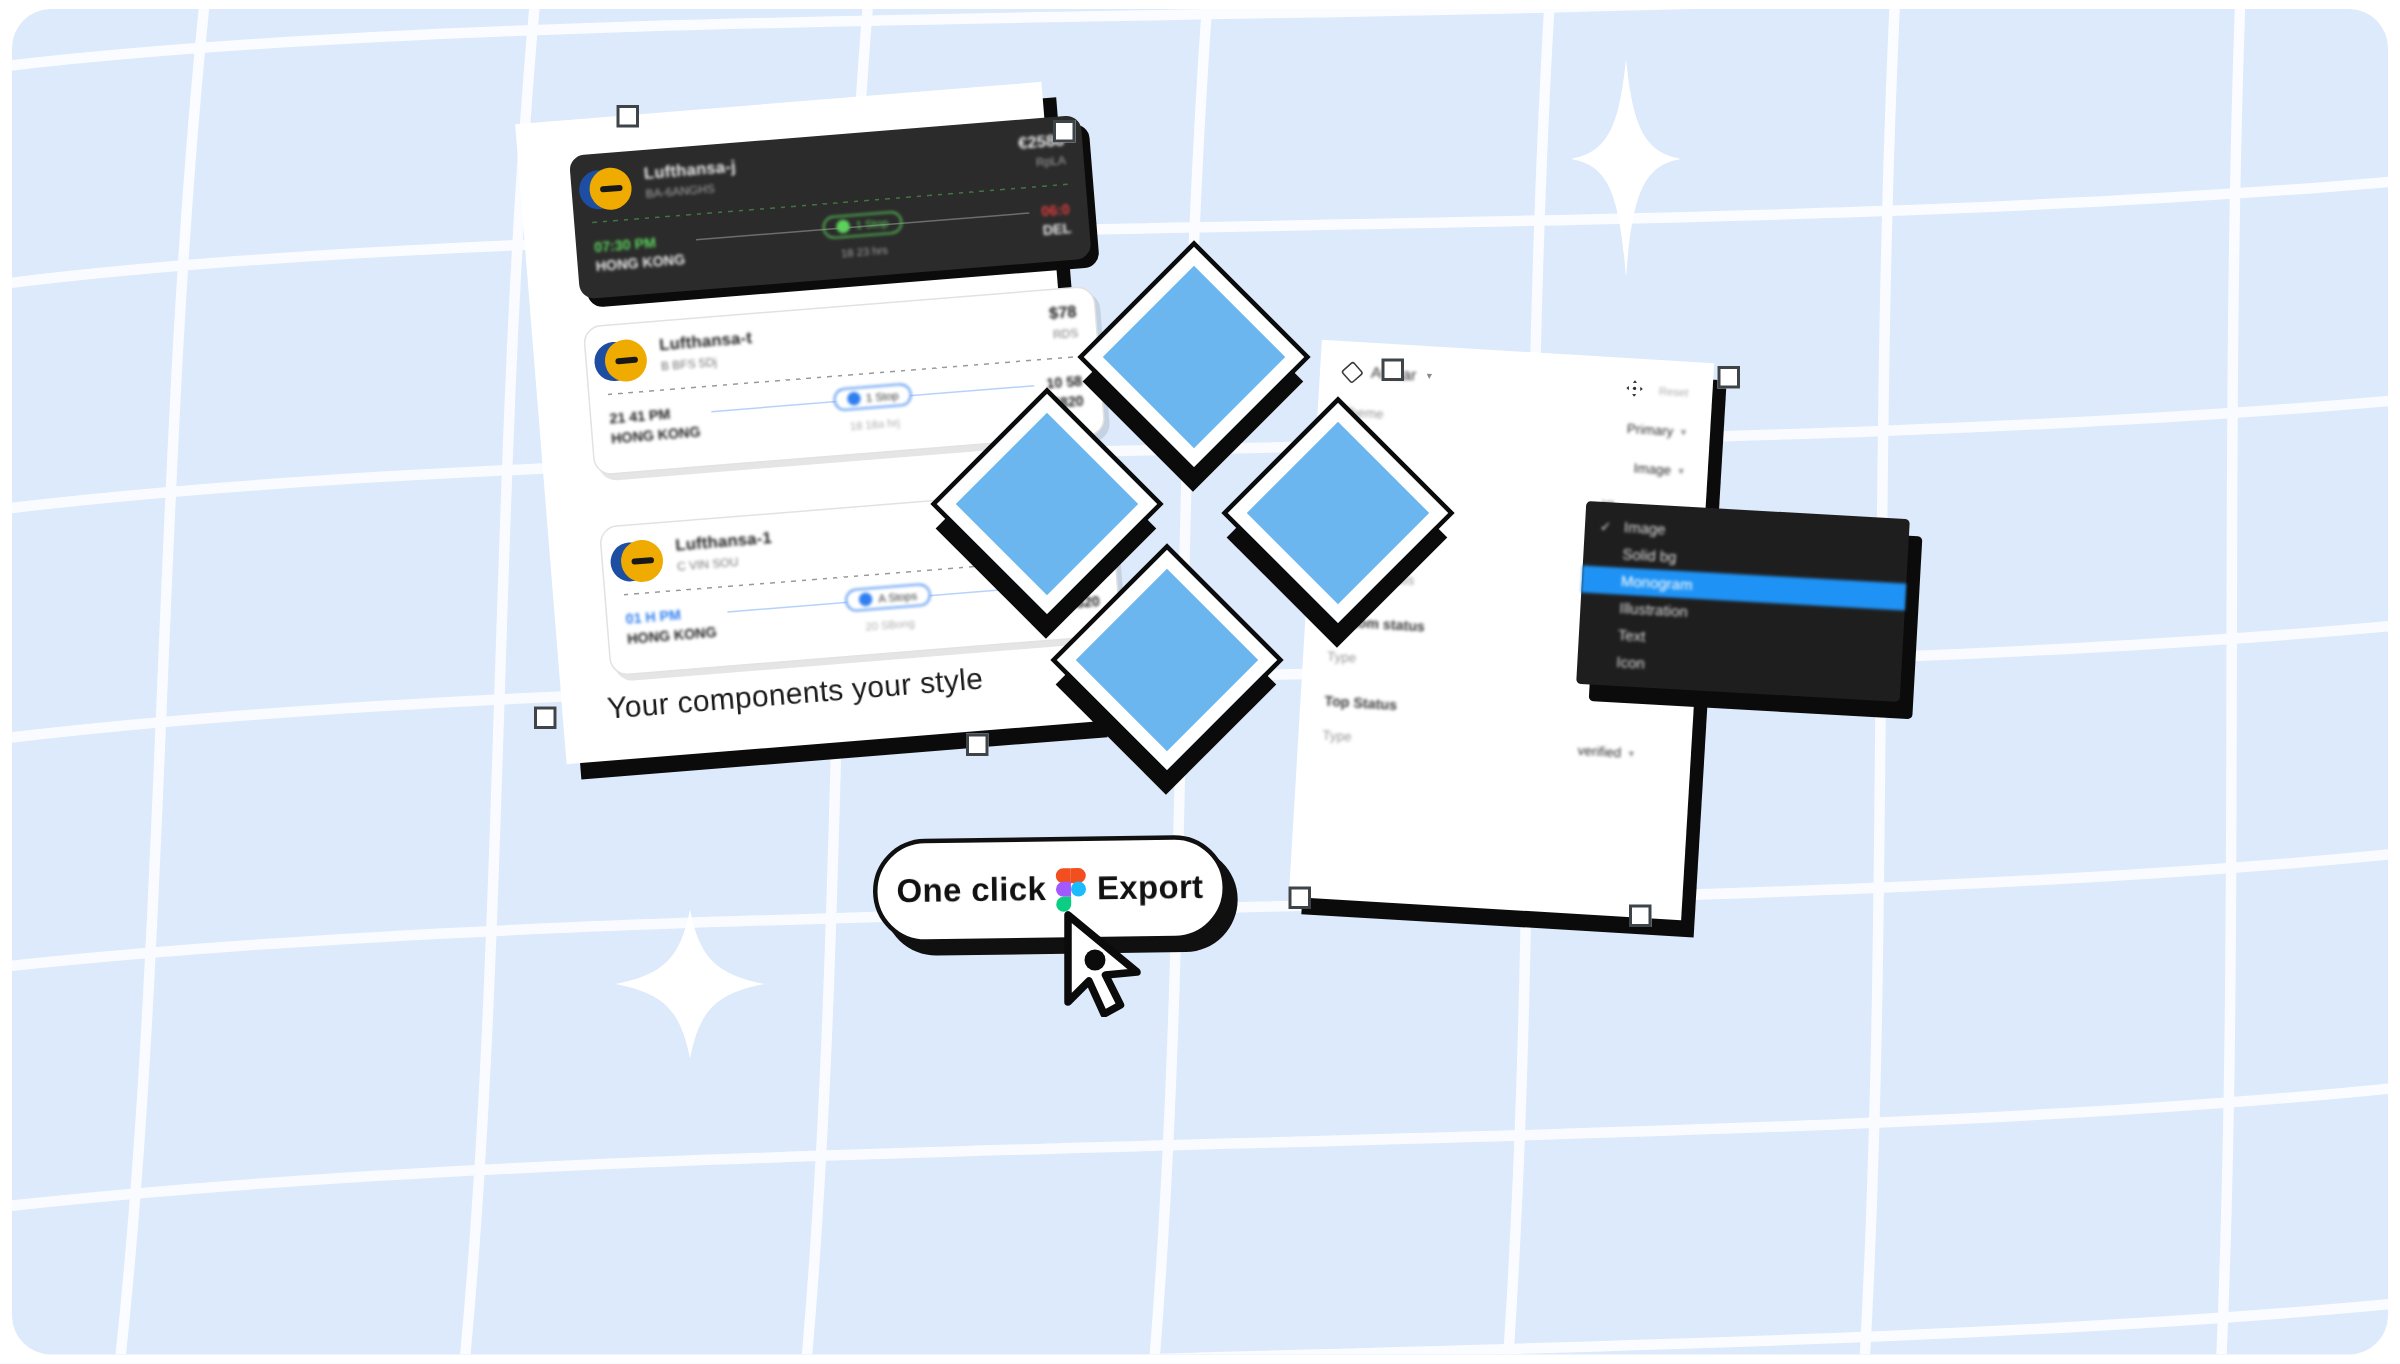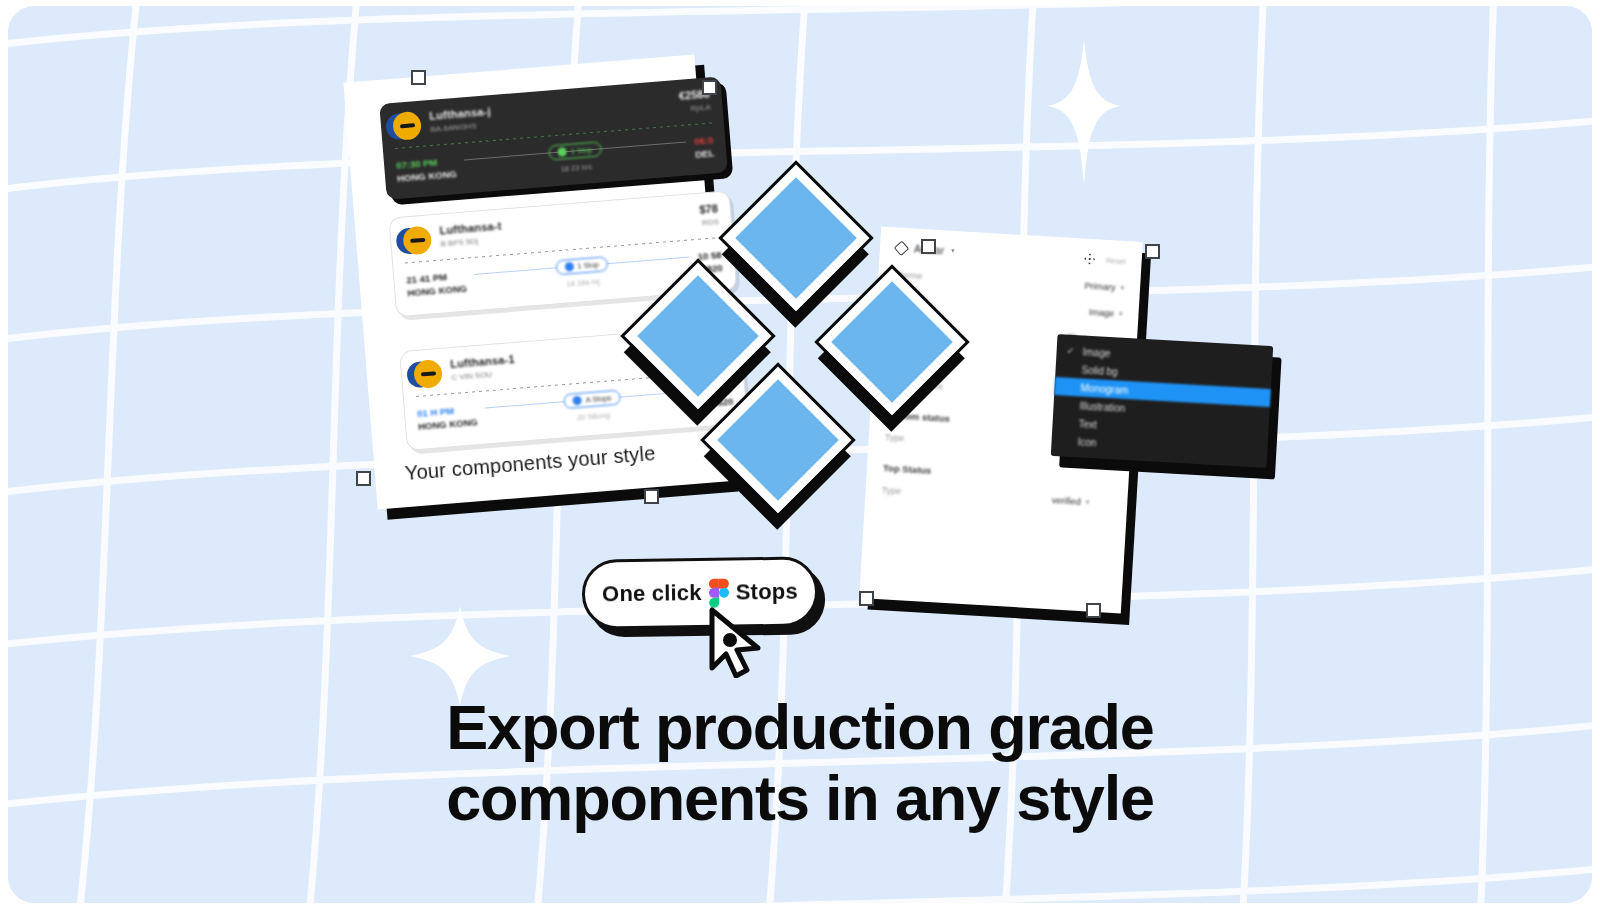--- a/index.html
+++ b/index.html
@@ -469,26 +469,22 @@
 
   <div id="export">
     <span class="exp-txt">One click</span>
     <span class="figma">
       <i class="fg-re"></i>
         <i class="fg-or"></i>
         <i class="fg-pu"></i>
       <i class="fg-bl"></i>
         <i class="fg-gr"></i>
     </span>
-    <span class="exp-txt">Stops</span>
+    <span class="exp-txt">Export</span>
   </div>
 
   <svg id="cursor" viewBox="0 0 62 72">
     <path d="M6 4 L6 62 L20 48 L30 70 L41 64 L31 44 L52 42 Z" fill="#ffffff" stroke="#0b0b0b" stroke-width="5" stroke-linejoin="round"></path>
     <circle cx="24" cy="34" r="7" fill="#0b0b0b"></circle>
   </svg>
 
-  <div id="headline">
-    <span class="l1">Export production grade</span>
-    <span class="l2">components in any style</span>
-  </div>
 
 </div>
 
 </body></html>

